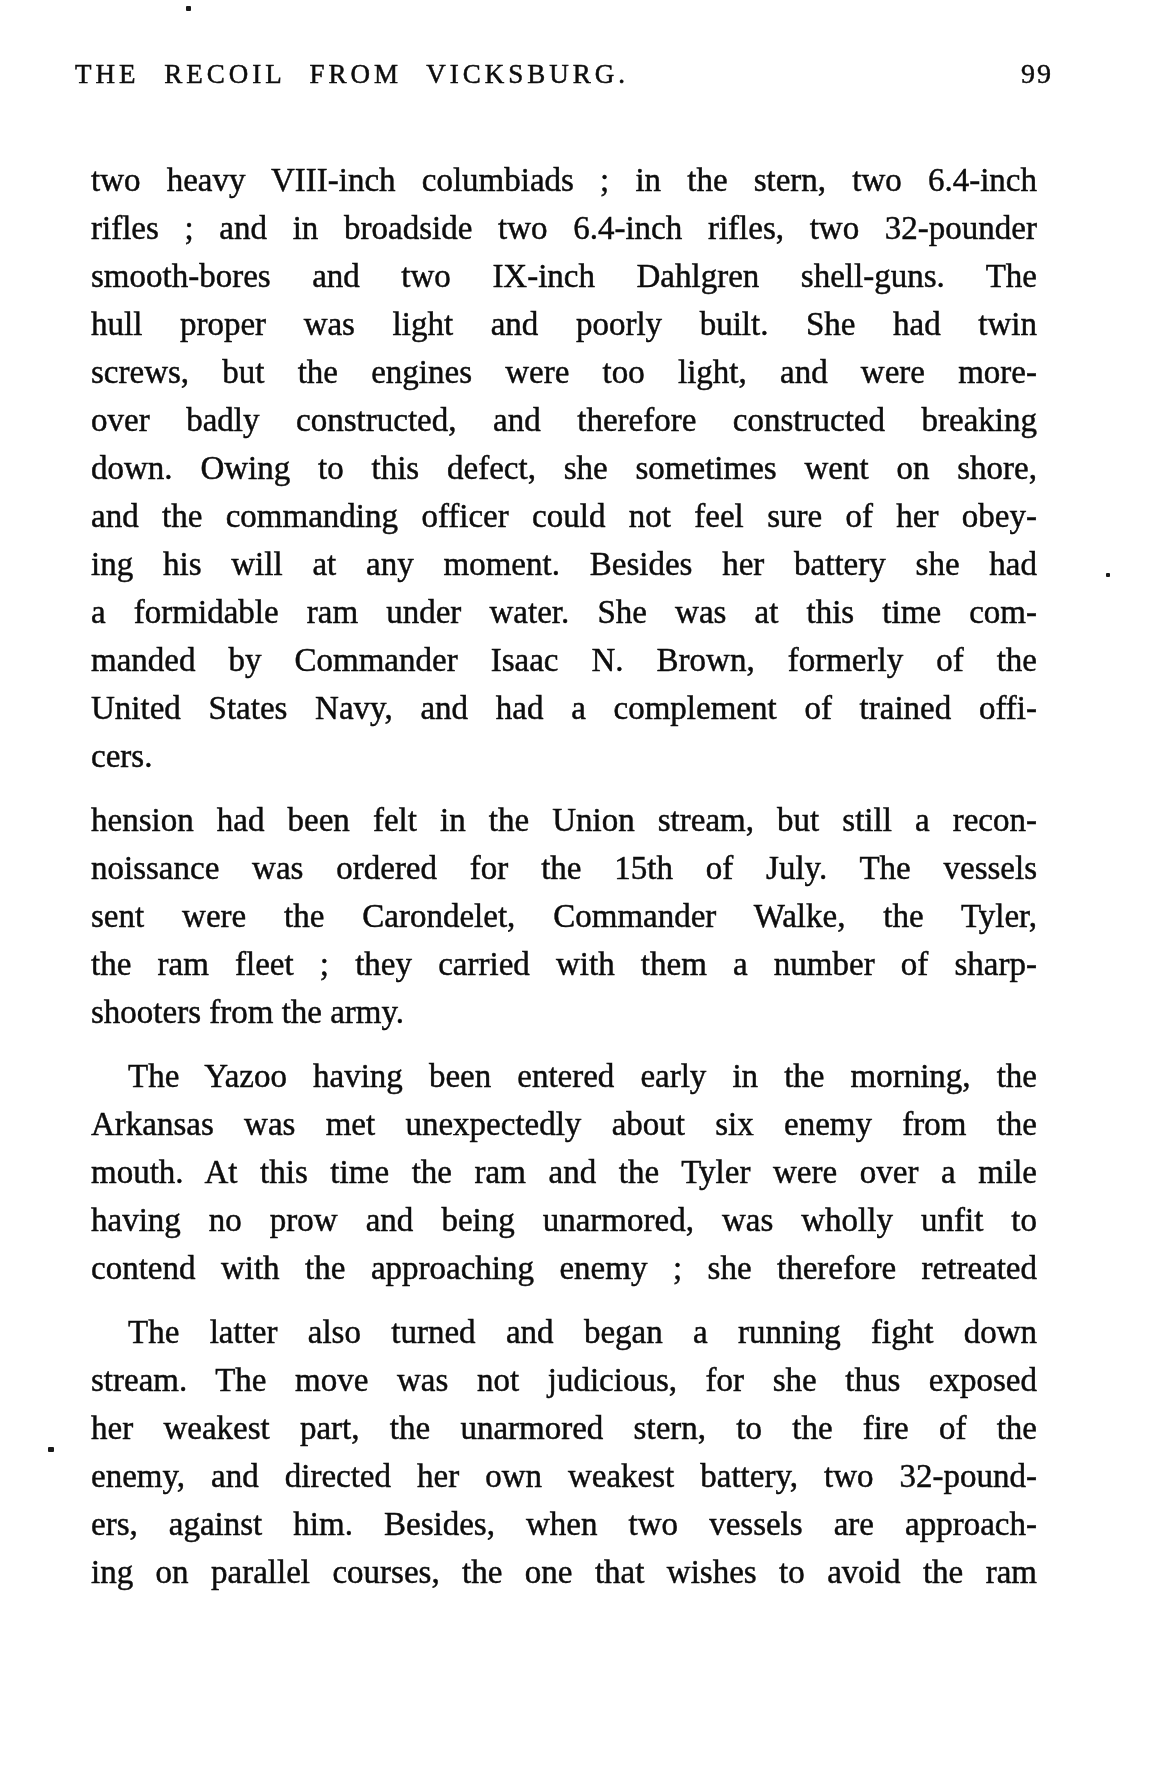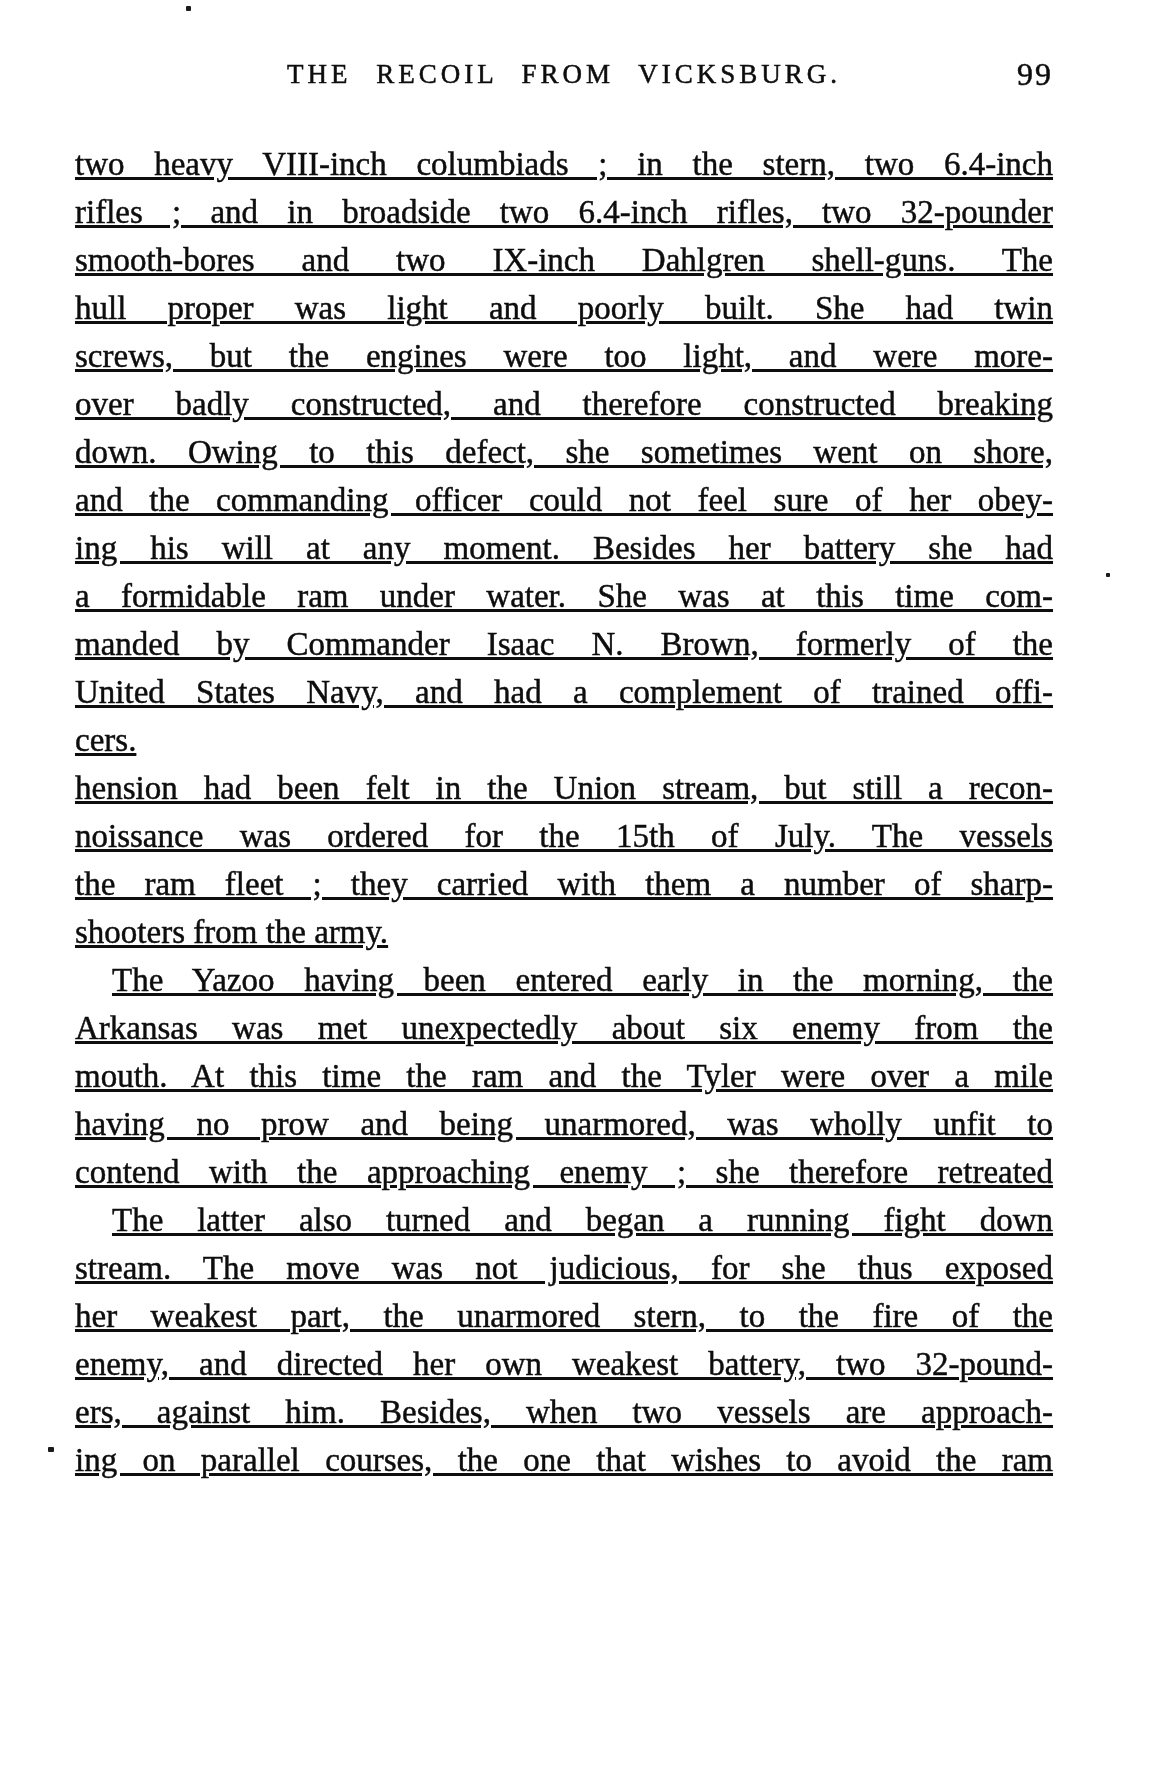--- a/index.html
+++ b/index.html
@@ -18,47 +18,47 @@
   }
   .running-head {
     position: absolute;
     top: 56px;
     left: 75px;
     width: 978px;
     height: 36px;
   }
   .head-title {
     width: 100%;
-    text-align: center;
+    text-align: left;
     font-size: 27px;
     line-height: 36px;
     letter-spacing: 4px;
     word-spacing: 14px;
     -webkit-text-stroke: 0.5px #0d0d0d;
     white-space: nowrap;
   }
   .folio {
     position: absolute;
     right: 0;
     top: 0;
-    font-size: 32px;
+    font-size: 28px;
     line-height: 36px;
     letter-spacing: 2px;
     -webkit-text-stroke: 0.5px #0d0d0d;
   }
   .body-text {
     position: absolute;
     top: 140px;
     left: 75px;
     width: 978px;
     font-size: 33px;
     line-height: 48px;
     -webkit-text-stroke: 0.45px #0d0d0d;
   }
-  .paragraph { margin: 0; padding: 0; text-decoration: underline; }
+  .paragraph { margin: 16px; padding: 0; }
   .line {
     width: 100%;
     text-align: justify;
     text-align-last: justify;
     -moz-text-align-last: justify;
     text-justify: inter-word;
     white-space: normal;
   }
   .line.indented { text-indent: 37px; }
   .line.par-end {
@@ -98,20 +98,21 @@
       <div class="line">ing his will at any moment.  Besides her battery she had</div>
       <div class="line">a formidable ram under water.  She was at this time com-</div>
       <div class="line">manded by Commander Isaac N. Brown, formerly of the</div>
       <div class="line">United States Navy, and had a complement of trained offi-</div>
       <div class="line par-end">cers.</div>
     </div>
 
     <div class="paragraph">
       <div class="line">hension had been felt in the Union stream, but still a recon-</div>
       <div class="line">noissance was ordered for the 15th of July.  The vessels</div>
+      <div class="line">sent were the Carondelet, Commander Walke, the Tyler,</div>
       <div class="line">the ram fleet ; they carried with them a number of sharp-</div>
       <div class="line par-end">shooters from the army.</div>
     </div>
 
     <div class="paragraph">
       <div class="line indented">The Yazoo having been entered early in the morning, the</div>
       <div class="line">Arkansas was met unexpectedly about six enemy from the</div>
       <div class="line">mouth.  At this time the ram and the Tyler were over a mile</div>
       <div class="line">having no prow and being unarmored, was wholly unfit to</div>
       <div class="line">contend with the approaching enemy ; she therefore retreated</div>

